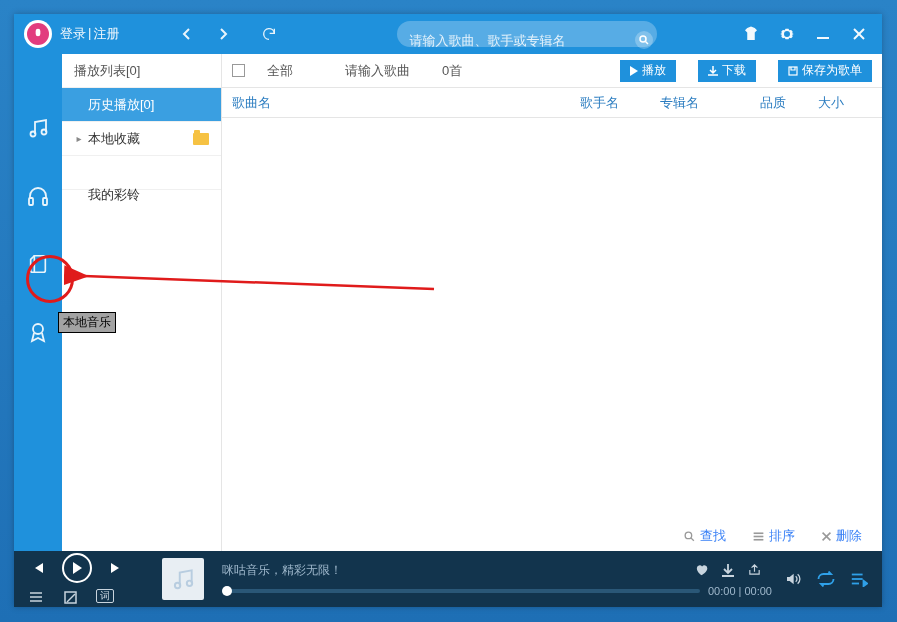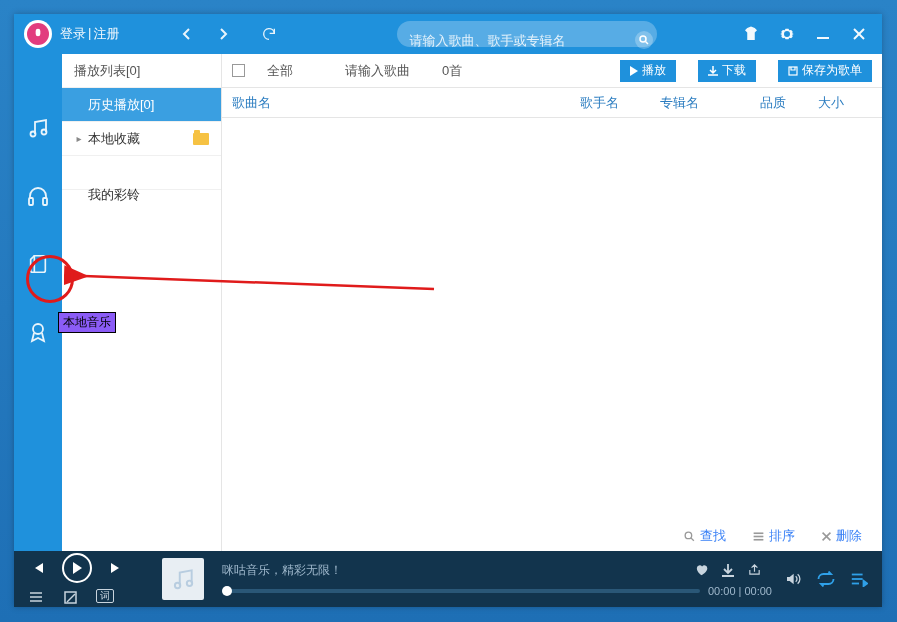--- a/index.html
+++ b/index.html
@@ -17,21 +17,21 @@
   .search-input { flex:1; background: transparent; border: none; outline: none; color:#fff; font-size:13px; }
   .search-input::placeholder { color: rgba(255,255,255,.85); }
   .search-icon { width: 18px; height: 18px; border-radius:50%; background: rgba(255,255,255,.25); display:flex; align-items:center; justify-content:center; cursor:pointer;}
   .header-right { margin-left:auto; display:flex; gap:18px; align-items:center; padding-right: 14px;}
   .hicon { width:18px; height:18px; display:flex; align-items:center; justify-content:center; cursor:pointer; opacity:.95;}
   
   .body { flex:1; display:flex; min-height:0; position:relative;}
   .rail { width:48px; background:#1f91dc; display:flex; flex-direction:column; align-items:center; padding-top:60px; gap:40px;}
   .rail-item { width:28px; height:28px; display:flex; align-items:center; justify-content:center; cursor:pointer; color:#fff; opacity:.9;}
   .rail-circle { position:absolute; left:12px; top:201px; width:48px; height:48px; border:3px solid #e01b1b; border-radius:50%; pointer-events:none; z-index:10;}
-  .tooltip { position:absolute; left:44px; top:258px; background:#8b5cf6; border:1px solid #000; font-size:12px; padding:1px 4px; z-index:11; color:#000;}
+  .tooltip { position:absolute; left:44px; top:258px; background:#a3a3a3; border:1px solid #000; font-size:12px; padding:1px 4px; z-index:11; color:#000;}
   
   .sidebar { width:160px; border-right:1px solid #e5e5e5; background:#fff; }
   .side-item { height:34px; display:flex; align-items:center; padding:0 12px; font-size:13px; color:#333; border-bottom:1px solid #f0f0f0; cursor:pointer; position:relative;}
   .side-item.title { font-weight: normal; color:#555;}
   .side-item.active { background:#3a9fe1; color:#fff;}
   .side-item .chev { width:10px; text-align:center; margin-right:4px; color:#888; font-size:10px;}
   .side-fav-icon { margin-left:auto; width:16px; height:12px; background:#f6c243; border-radius:1px; position:relative;}
   .side-fav-icon:before{content:"";position:absolute;top:-3px;left:1px;width:6px;height:3px;background:#f6c243;border-radius:1px 1px 0 0;}
   
   .main { flex:1; display:flex; flex-direction:column; min-width:0;}

